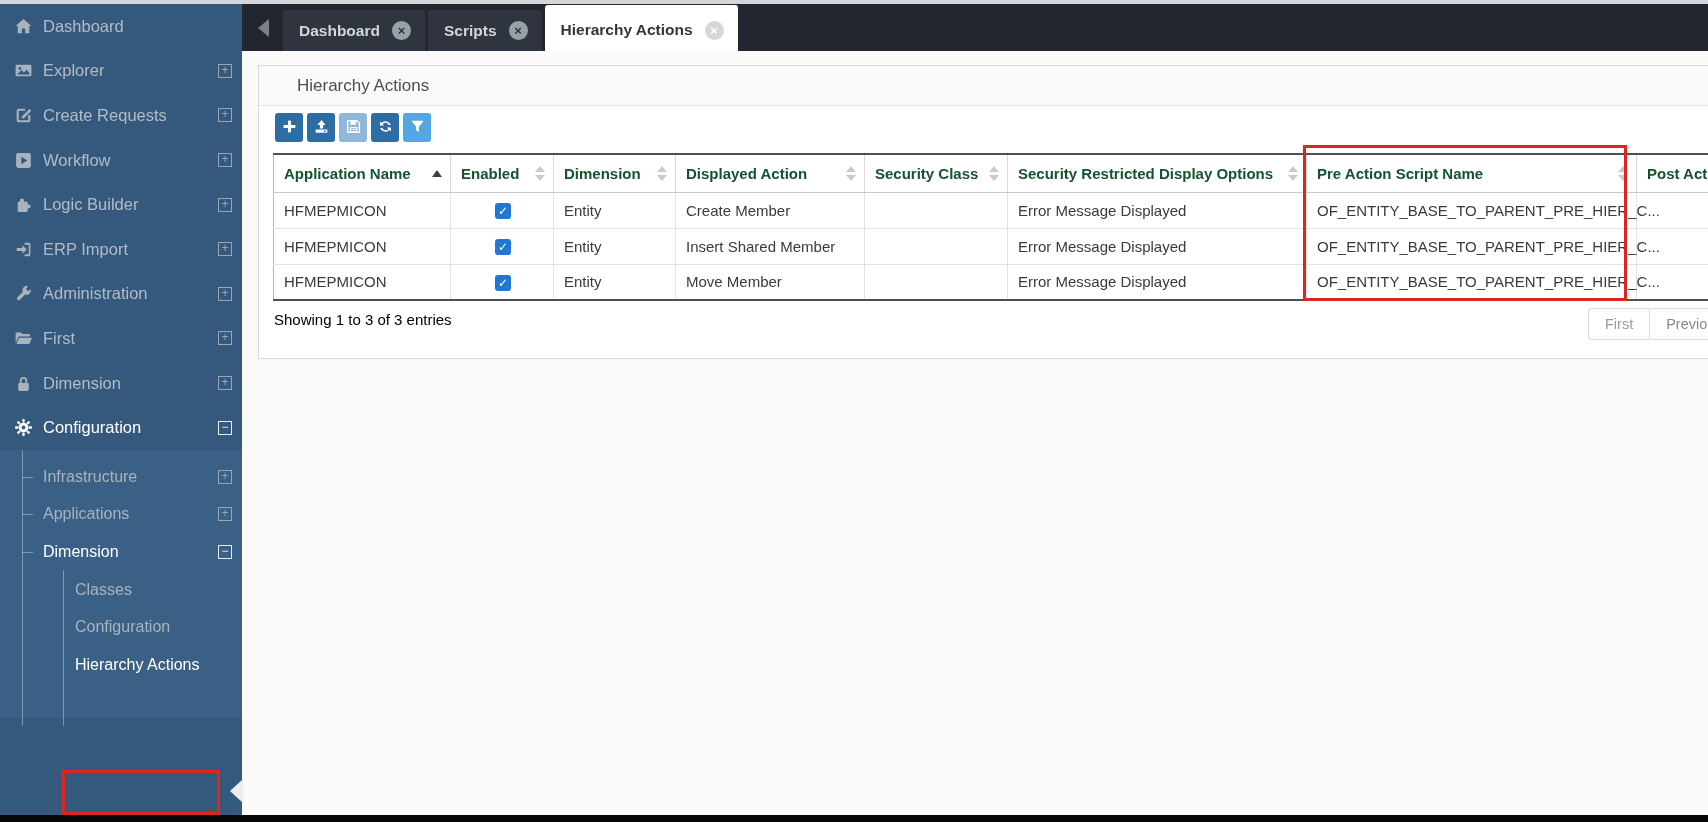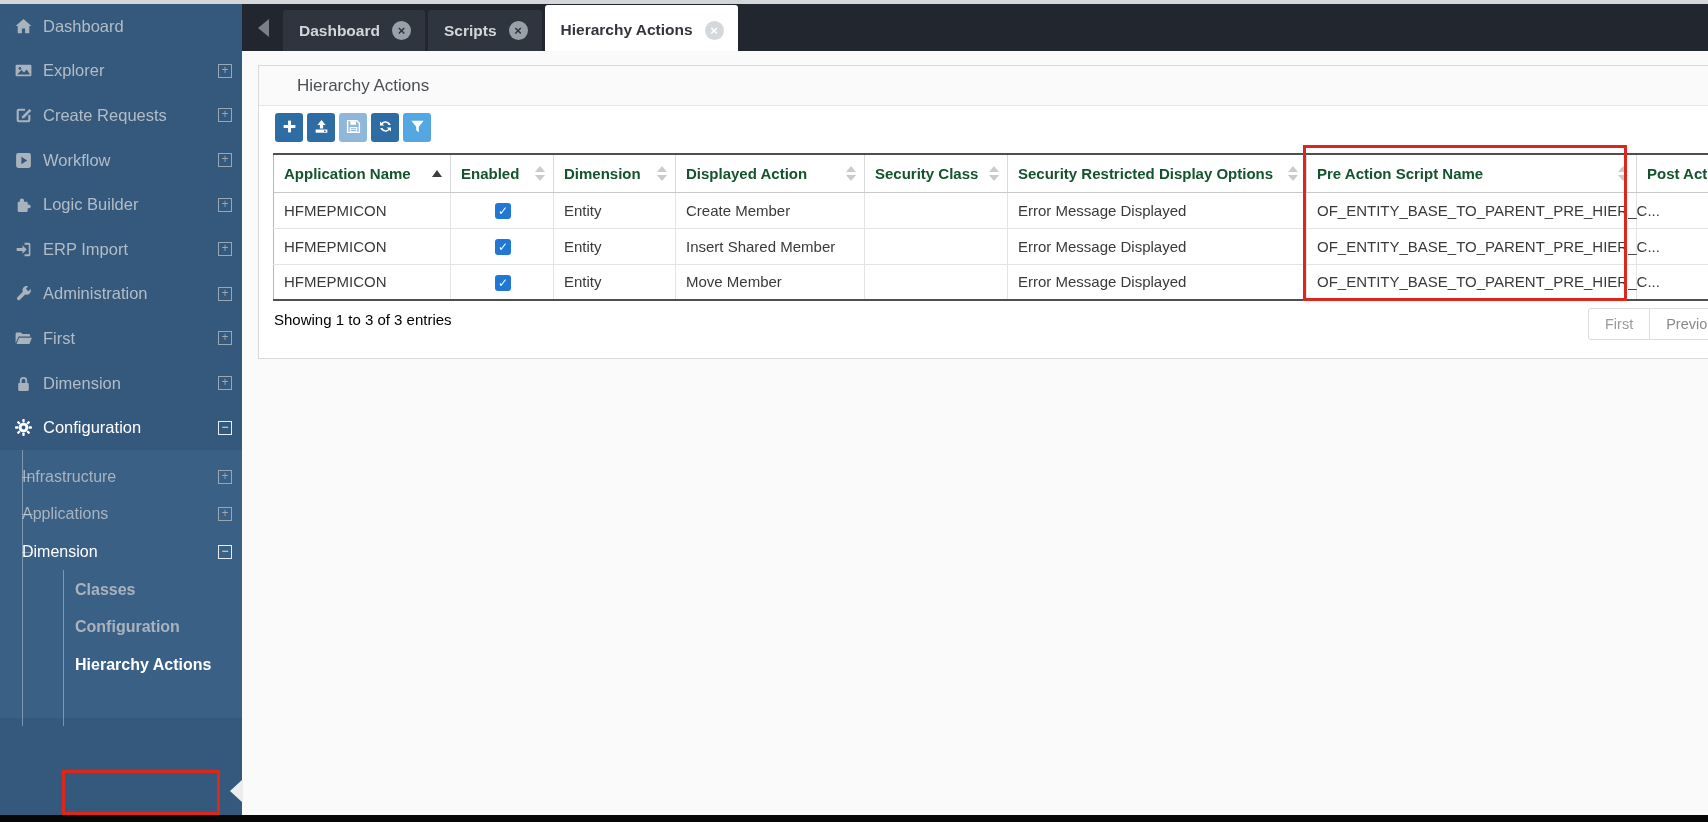--- a/index.html
+++ b/index.html
@@ -19,22 +19,22 @@
   .side-item.active-parent { color:#ffffff; }
   .side-item.active-parent svg { fill:#ffffff; }
   .expbox { position:absolute; right:10px; top:50%; margin-top:-7px; width:14px; height:14px;
             border:1px solid #9aa6b2; color:#9aa6b2; font-size:12px; line-height:11px; text-align:center; }
   .side-item.active-parent .expbox, .sub1.active .expbox { border-color:#e8ecf0; color:#e8ecf0; }
 
   .submenu { position:relative; background:#3a6086; padding-top:8px; height:268px; }
   .guide1 { position:absolute; left:22px; top:0; bottom:-8px; width:1px; background:rgba(255,255,255,.35); }
   .guide2 { position:absolute; left:63px; top:120px; bottom:-8px; width:1px; background:rgba(255,255,255,.35); }
   .sub1, .sub2 { position:relative; height:37.6px; display:flex; align-items:center; cursor:pointer; font-size:16px; color:#aab3bd; }
-  .sub1 { padding-left:22px; }
-  .sub2 { padding-left:75px;font-weight:bold; }
+  .sub1 { padding-left:43px; }
+  .sub2 { padding-left:75px; }
   .sub1 .dash { position:absolute; left:22px; top:50%; width:11px; height:1px; background:rgba(255,255,255,.35); }
   .sub1.active, .sub2.active { color:#ffffff; }
 
   .active-pointer { position:absolute; left:230px; top:779px; width:0; height:0; z-index:55;
                     border-top:12px solid transparent; border-bottom:12px solid transparent; border-right:13px solid #ecedef; }
 
   
   .tabbar { position:absolute; left:242px; top:4px; width:1466px; height:47px; background:#22272f; display:flex; align-items:flex-start; }
   .tab-scroll-left { width:0; height:0; margin:15px 14px 0 16px; cursor:pointer;
                      border-top:9px solid transparent; border-bottom:9px solid transparent; border-right:11px solid #79808a; }

